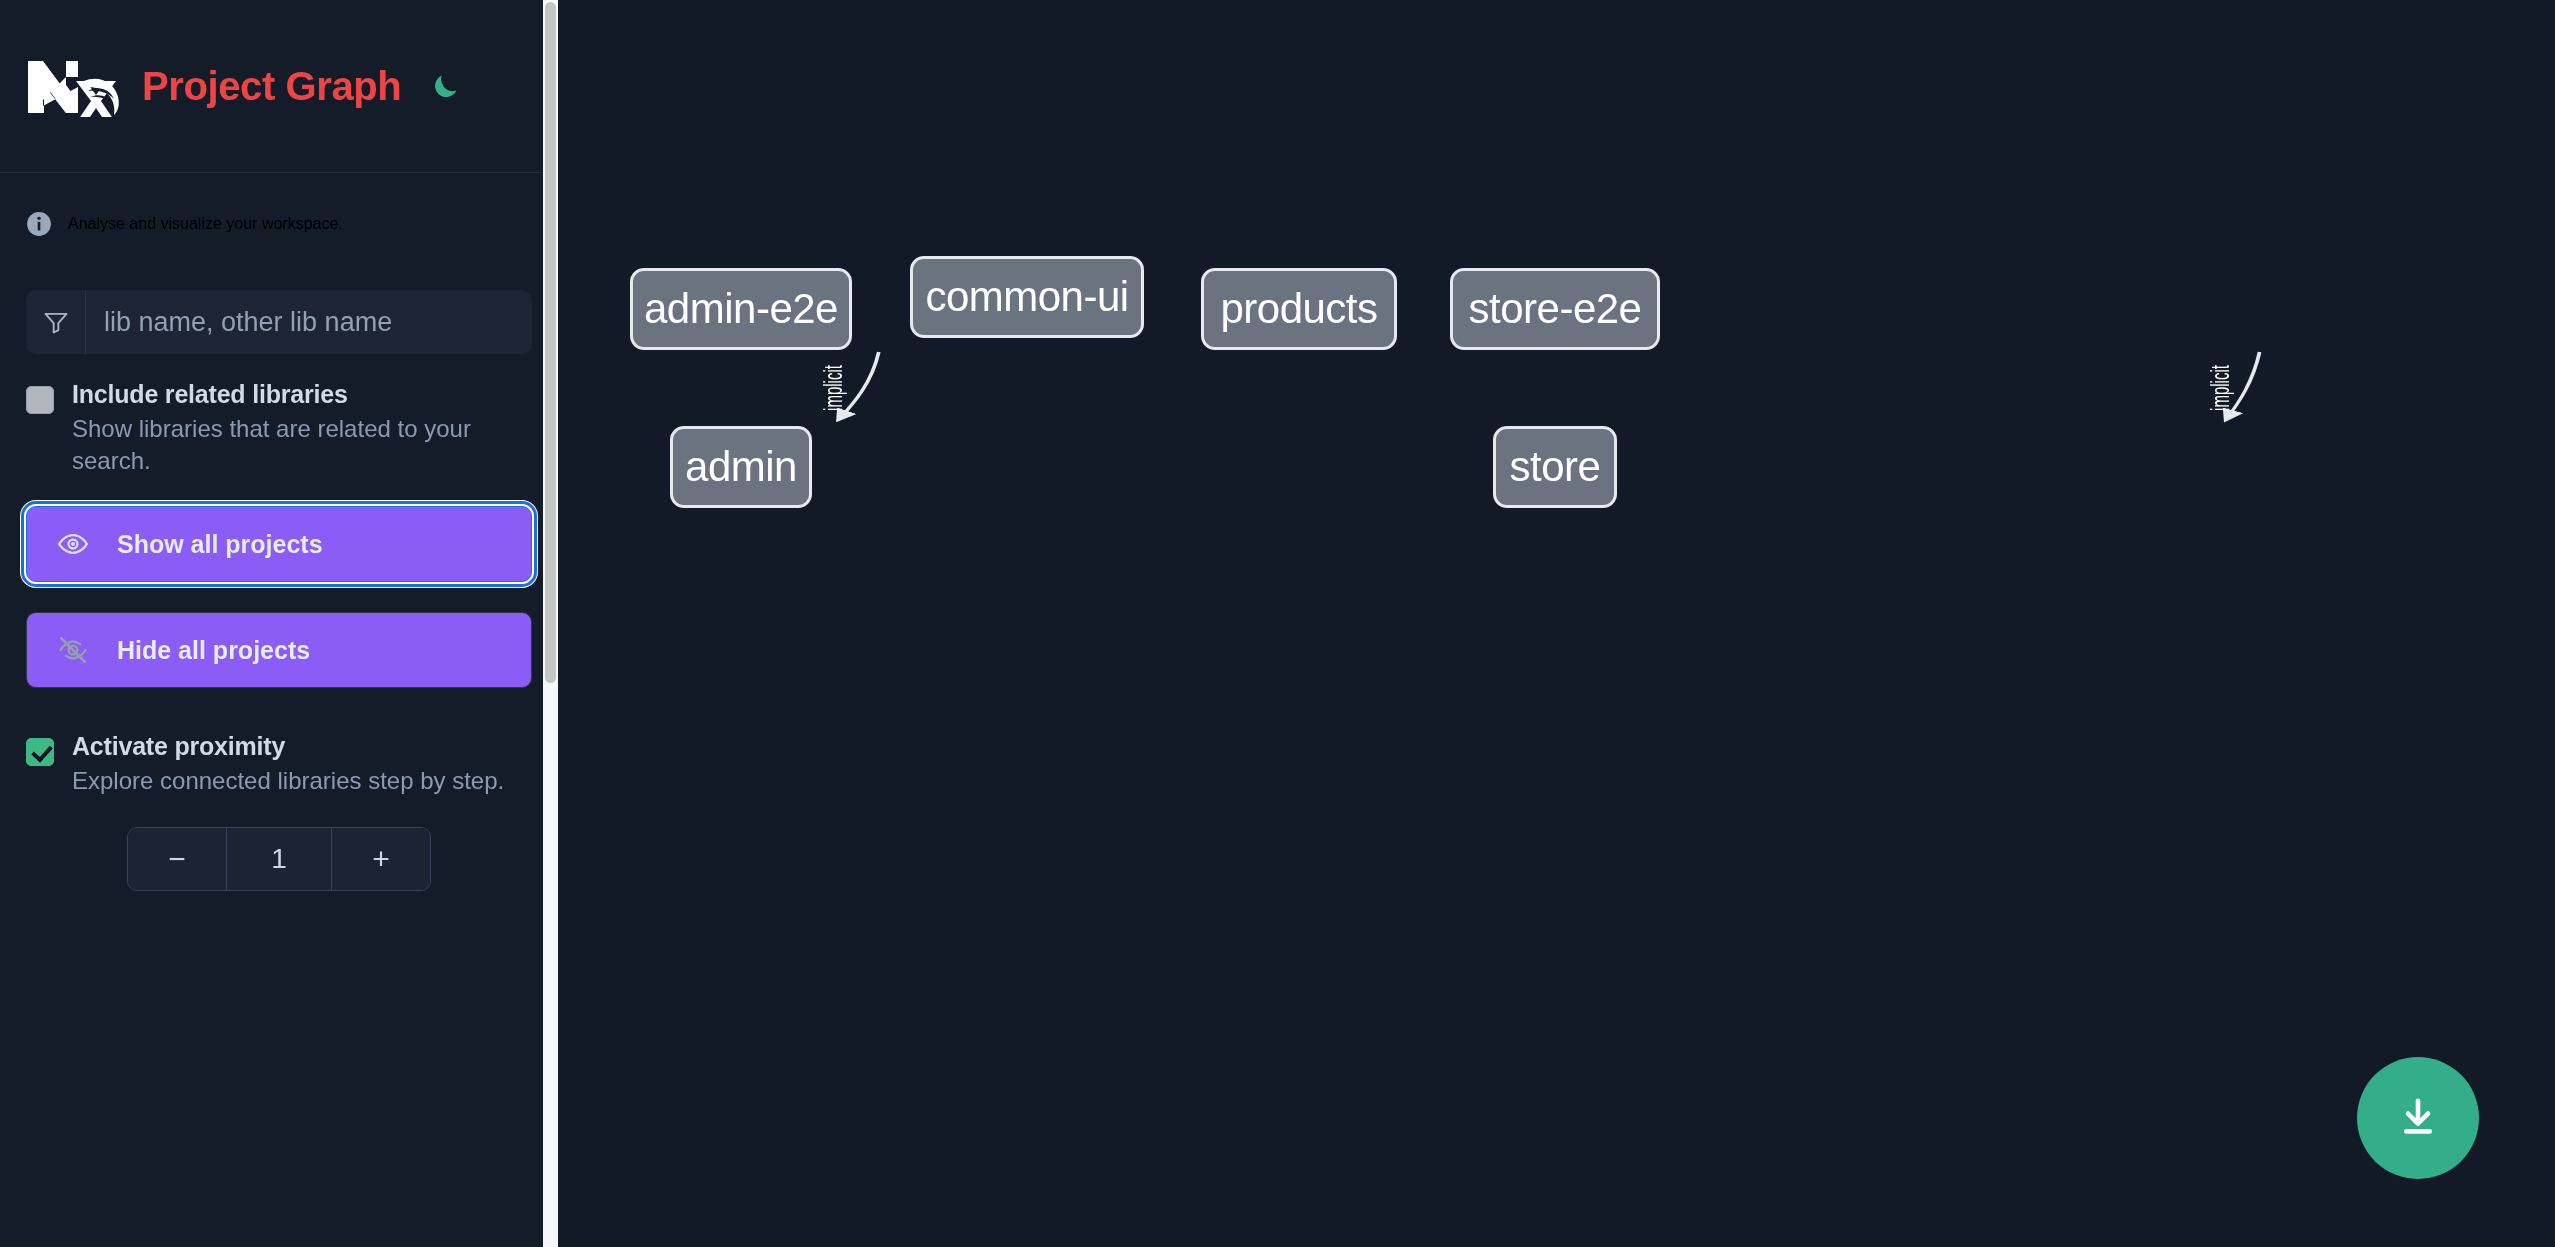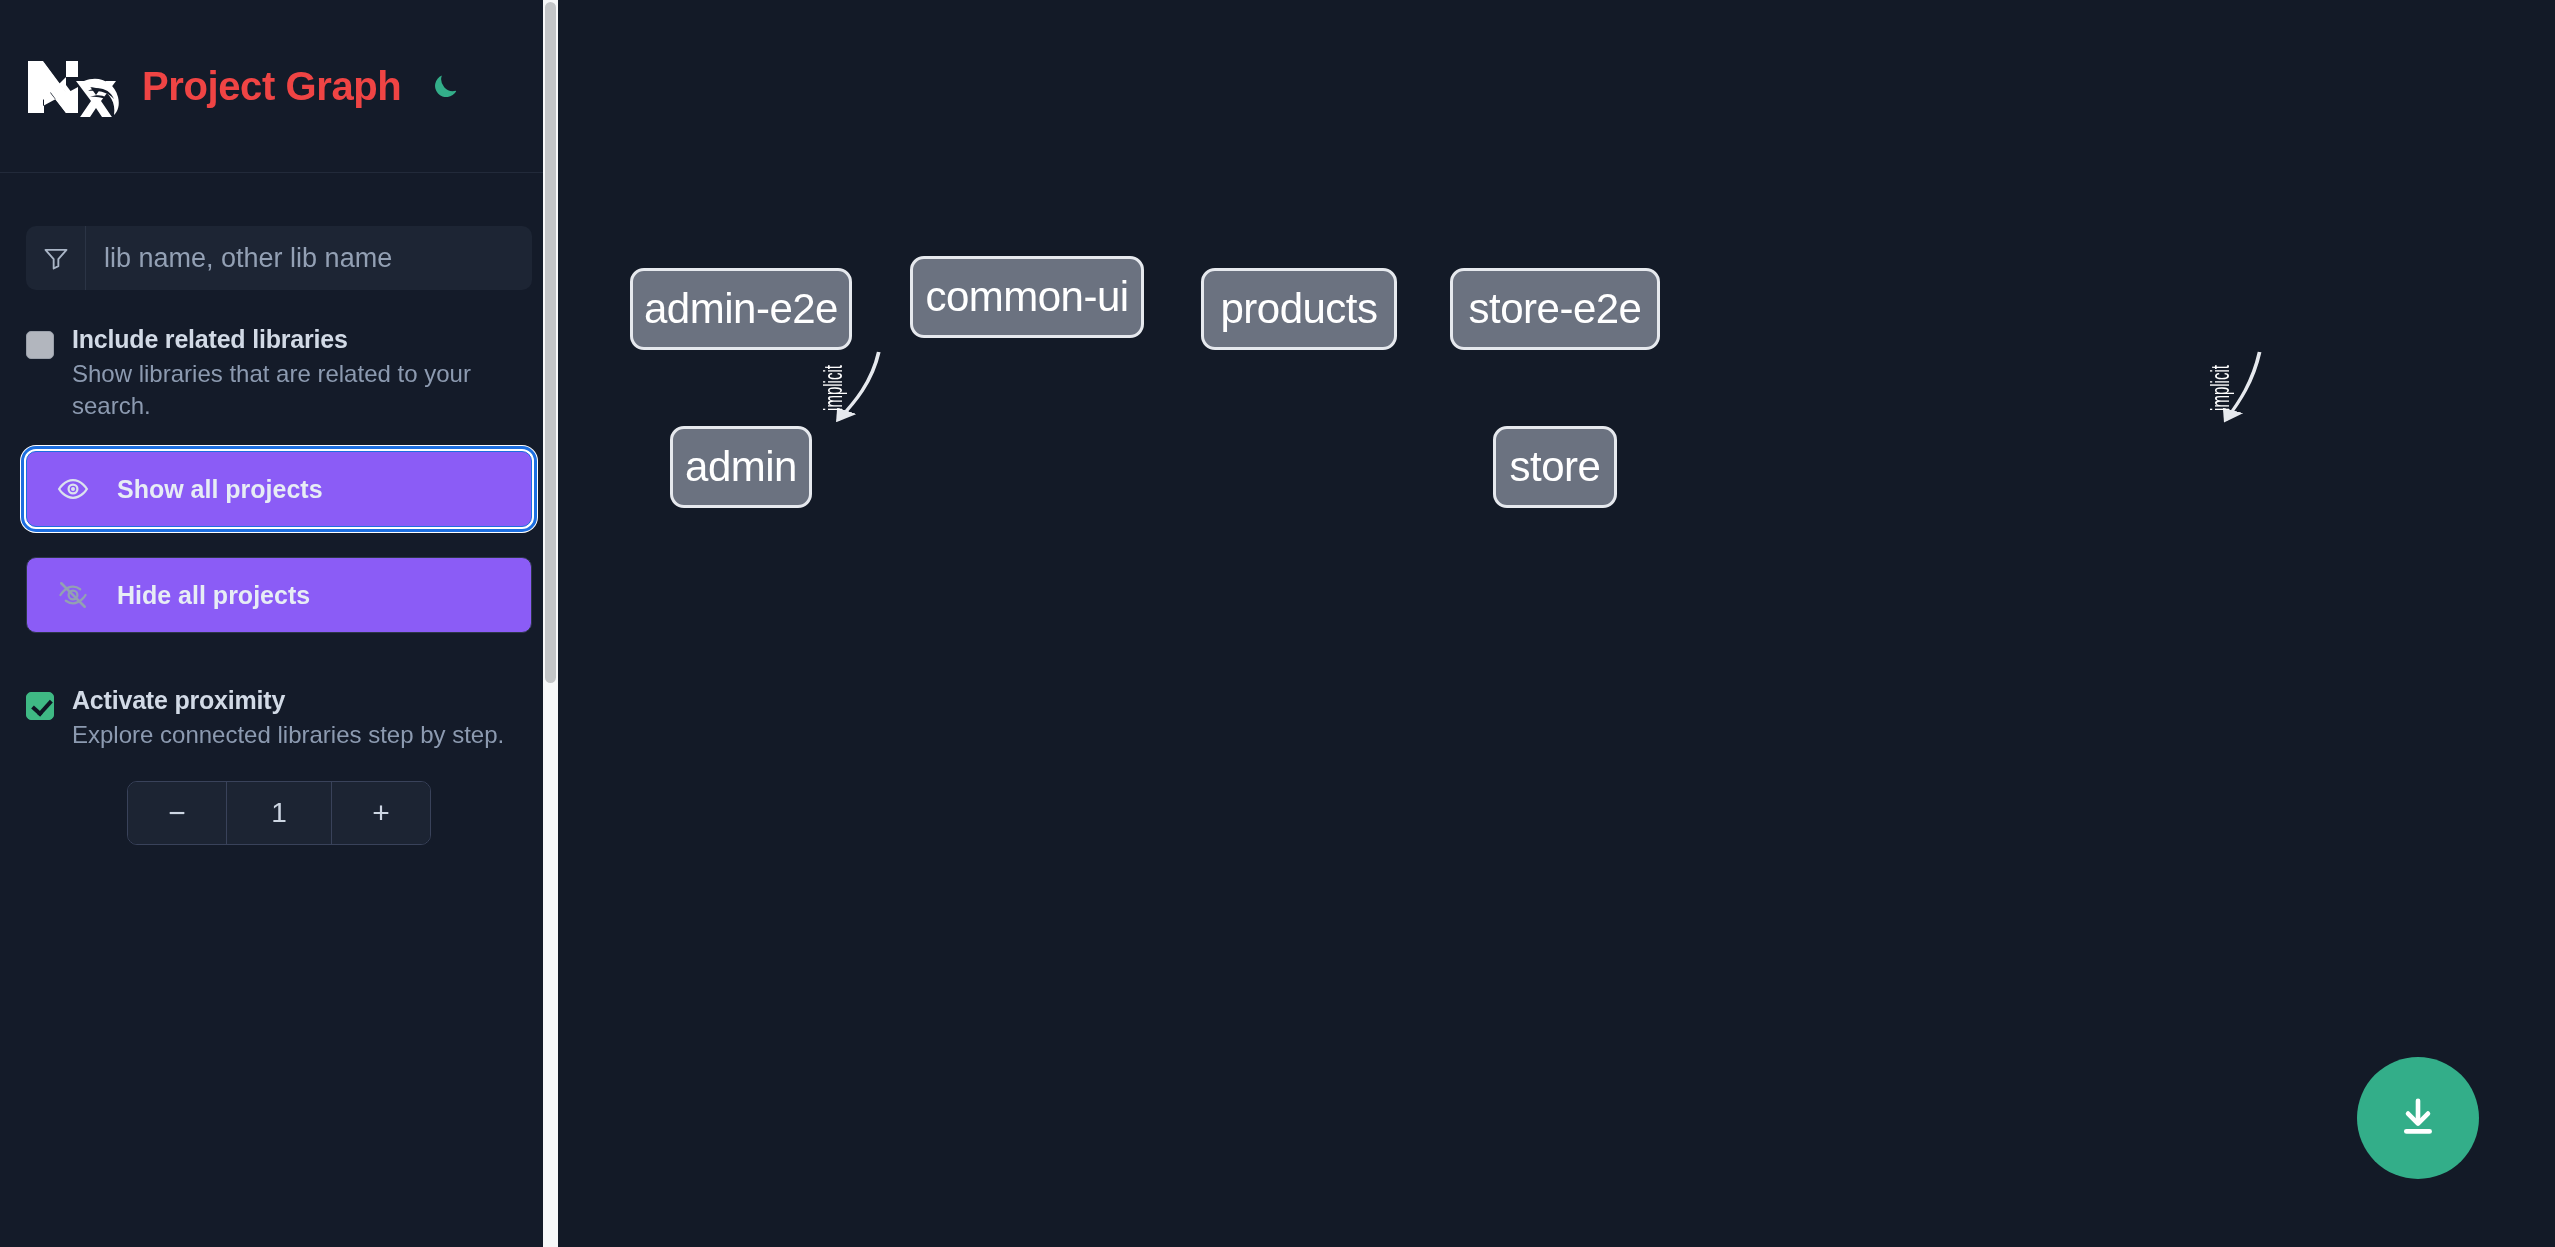--- a/index.html
+++ b/index.html
@@ -67,21 +67,21 @@
     background: transparent;
     border: none; outline: none;
     color: #e2e8f0;
     font-family: "Liberation Sans", sans-serif;
     font-size: 27px;
     padding: 0 18px;
   }
   .filter-input::placeholder { color: #93a0b4; }
 
   
-  .check-row { display: flex; margin-top: 35px; }
+  .check-row { display: flex; margin-top: 26px; }
   .cb {
     flex: 0 0 28px; width: 28px; height: 28px;
     border-radius: 5px; margin-top: 6px; margin-right: 18px;
     position: relative; cursor: pointer;
   }
   .cb.gray { background: #b2b6be; border: 1px solid #9aa0aa; }
   .cb.white { background: #ffffff; border: 1px solid #d8dce2; }
   .cb.green { background: #3fb984; border: 1px solid #3fb984; }
   .cb.green::after {
     content: "";
@@ -220,20 +220,30 @@
         </svg>
       </span>
       <span class="app-title">Project Graph</span>
       <span class="theme-toggle">
         <svg viewBox="0 0 28 28" width="30" height="30" aria-hidden="true">
           <path fill="#33ae89" d="M22 18.5A11 11 0 0 1 9.2 4.2a10.5 10.5 0 1 0 13.4 14.6 11 11 0 0 1-.6-.3z"></path>
         </svg>
       </span>
     </div>
 
+    <div class="sb-info">
+      <span class="info-icon">
+        <svg viewBox="0 0 24 24" width="26" height="26" aria-hidden="true">
+          <circle cx="12" cy="12" r="11" fill="#9aa8bc"></circle>
+          <rect x="10.8" y="10" width="2.4" height="8" fill="#141b29"></rect>
+          <circle cx="12" cy="6.8" r="1.6" fill="#141b29"></circle>
+        </svg>
+      </span>
+      <span>Analyse and visualize your workspace.</span>
+    </div>
 
     <div class="sb-body">
 
       <div class="filter-row">
         <span class="filter-icon-box">
           <svg viewBox="0 0 24 24" width="28" height="28" aria-hidden="true">
             <path d="M3 5h18l-7 8v6l-4 2v-8z" fill="none" stroke="#aab6c7" stroke-width="1.6" stroke-linejoin="round"></path>
           </svg>
         </span>
         <input class="filter-input" type="text" placeholder="lib name, other lib name" style="">

